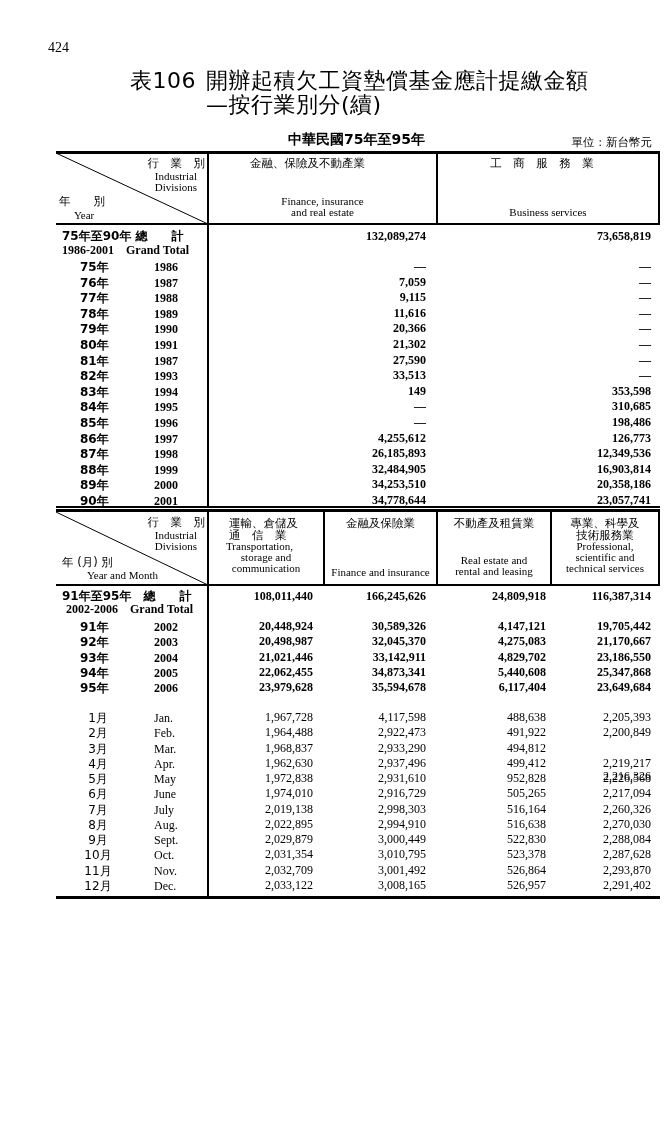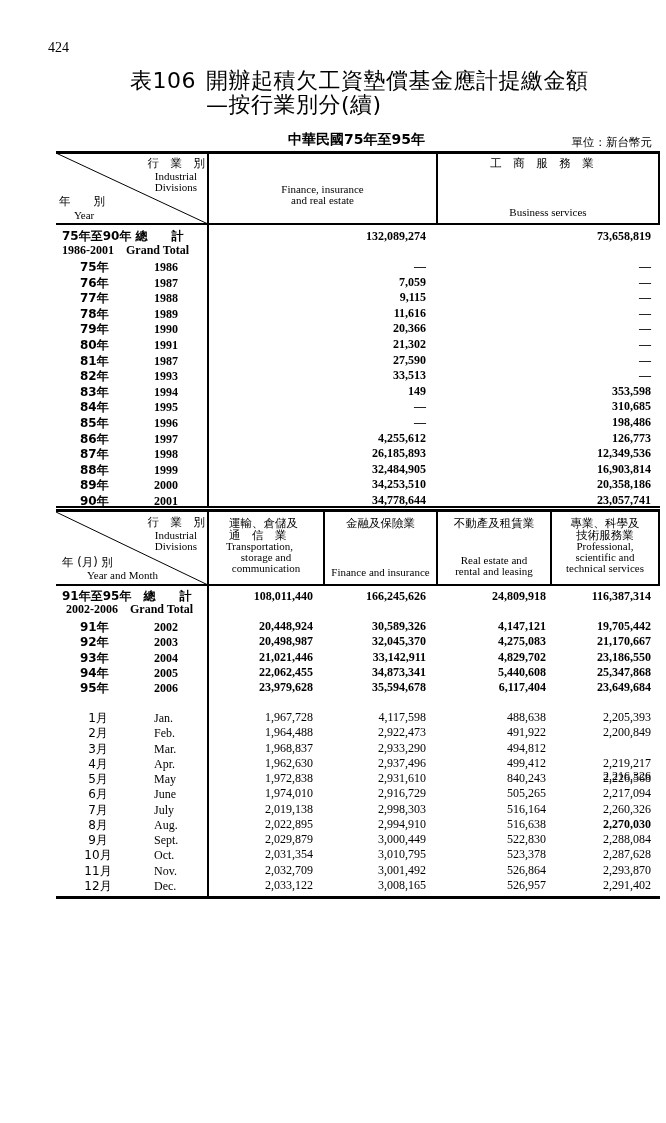--- a/index.html
+++ b/index.html
@@ -52,20 +52,21 @@
     <div class="zh">行　業　別</div>
     <div class="en" style="margin-right:8px;margin-top:2px;">Industrial</div>
     <div class="en" style="margin-right:8px;">Divisions</div>
   </div>
   <div class="hdr" style="left:59px;top:195px;text-align:left;">
     <div class="zh">年　　別</div>
     <div class="en" style="margin-left:15px;margin-top:3px;">Year</div>
   </div>
 
   <div class="hdr" style="left:209px;top:157px;width:227px;">
+    <div class="zh" style="margin-left:-30px;">金融、保險及不動產業</div>
     <div class="en" style="margin-top:27px;">Finance, insurance</div>
     <div class="en">and real estate</div>
   </div>
   <div class="hdr" style="left:438px;top:157px;width:220px;">
     <div class="zh" style="margin-left:-12px;word-spacing:6px;">工　商　服　務　業</div>
     <div class="en" style="margin-top:38px;">Business services</div>
   </div>
 
   <div class="lbl-zh" style="left:62px;top:228px;">75年至90年 總　　計</div>
   <div class="lbl-en bold" style="left:62px;top:242px;">1986-2001　Grand Total</div>
@@ -302,21 +303,21 @@
         <div class="num" style="left:203px;width:110px;top:755.75px;">1,962,630</div>
         <div class="num" style="left:316px;width:110px;top:755.75px;">2,937,496</div>
         <div class="num" style="left:436px;width:110px;top:755.75px;">499,412</div>
         <div class="num" style="left:541px;width:110px;top:755.75px;">2,219,217</div>
       </div>
       <div>
         <div class="month-zh" style="left:78px;top:771px;">5月</div>
         <div class="lbl-en" style="left:154px;top:772px;">May</div>
         <div class="num" style="left:203px;width:110px;top:771px;">1,972,838</div>
         <div class="num" style="left:316px;width:110px;top:771px;">2,931,610</div>
-        <div class="num" style="left:436px;width:110px;top:771px;">840,243</div>
+        <div class="num" style="left:436px;width:110px;top:771px;">952,828</div>
         <div class="num" style="left:541px;width:110px;top:771px;">2,226,568</div>
       </div>
       <div>
         <div class="month-zh" style="left:78px;top:786.25px;">6月</div>
         <div class="lbl-en" style="left:154px;top:787.25px;">June</div>
         <div class="num" style="left:203px;width:110px;top:786.25px;">1,974,010</div>
         <div class="num" style="left:316px;width:110px;top:786.25px;">2,916,729</div>
         <div class="num" style="left:436px;width:110px;top:786.25px;">505,265</div>
         <div class="num" style="left:541px;width:110px;top:786.25px;">2,217,094</div>
       </div>
@@ -327,21 +328,21 @@
         <div class="num" style="left:316px;width:110px;top:801.5px;">2,998,303</div>
         <div class="num" style="left:436px;width:110px;top:801.5px;">516,164</div>
         <div class="num" style="left:541px;width:110px;top:801.5px;">2,260,326</div>
       </div>
       <div>
         <div class="month-zh" style="left:78px;top:816.75px;">8月</div>
         <div class="lbl-en" style="left:154px;top:817.75px;">Aug.</div>
         <div class="num" style="left:203px;width:110px;top:816.75px;">2,022,895</div>
         <div class="num" style="left:316px;width:110px;top:816.75px;">2,994,910</div>
         <div class="num" style="left:436px;width:110px;top:816.75px;">516,638</div>
-        <div class="num" style="left:541px;width:110px;top:816.75px;font-weight:bold;">2,270,030</div>
+        <div class="num" style="left:541px;width:110px;top:816.75px;">2,270,030</div>
       </div>
       <div>
         <div class="month-zh" style="left:78px;top:832px;">9月</div>
         <div class="lbl-en" style="left:154px;top:833px;">Sept.</div>
         <div class="num" style="left:203px;width:110px;top:832px;">2,029,879</div>
         <div class="num" style="left:316px;width:110px;top:832px;">3,000,449</div>
         <div class="num" style="left:436px;width:110px;top:832px;">522,830</div>
         <div class="num" style="left:541px;width:110px;top:832px;">2,288,084</div>
       </div>
       <div>

